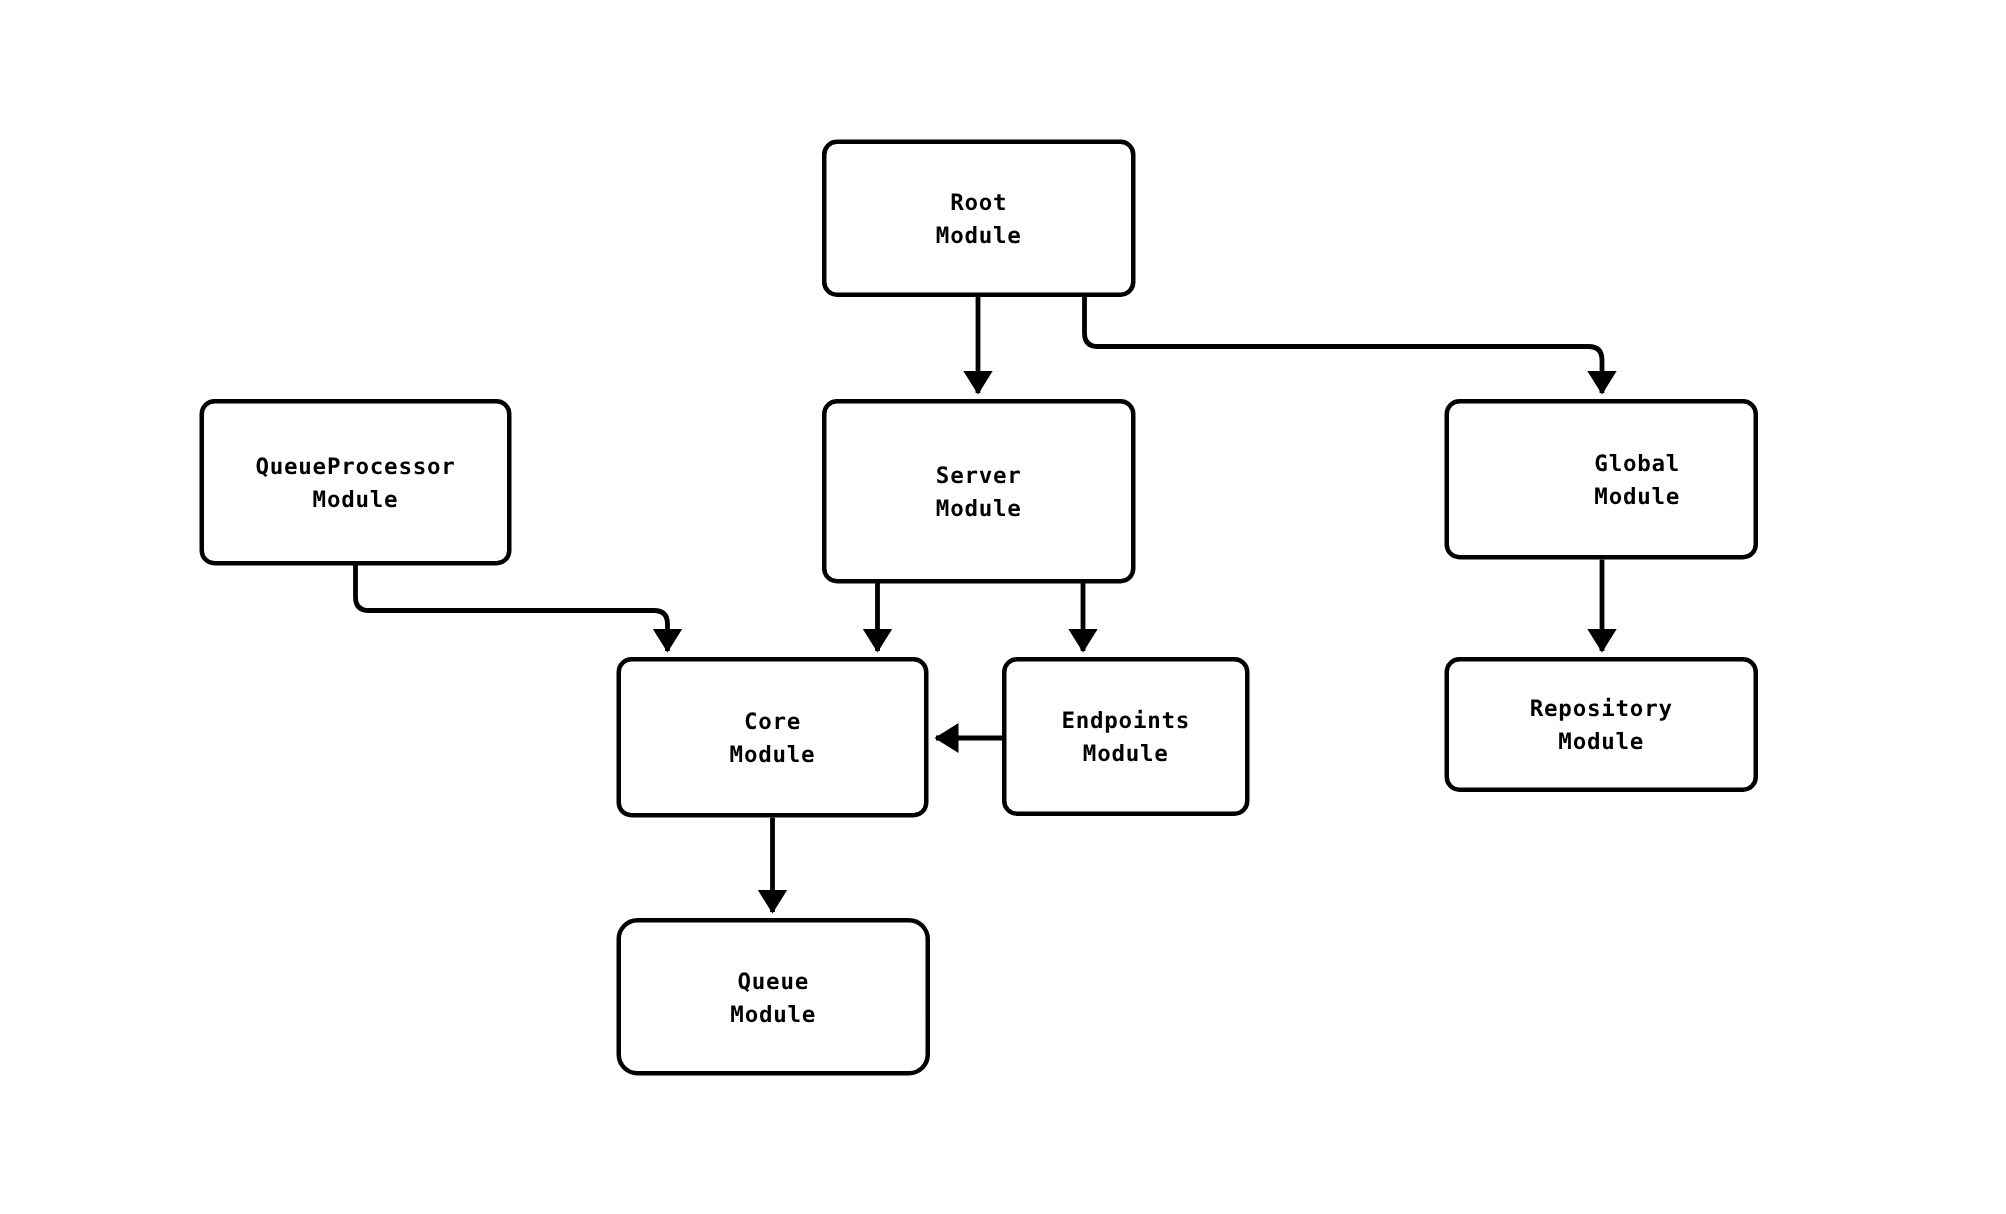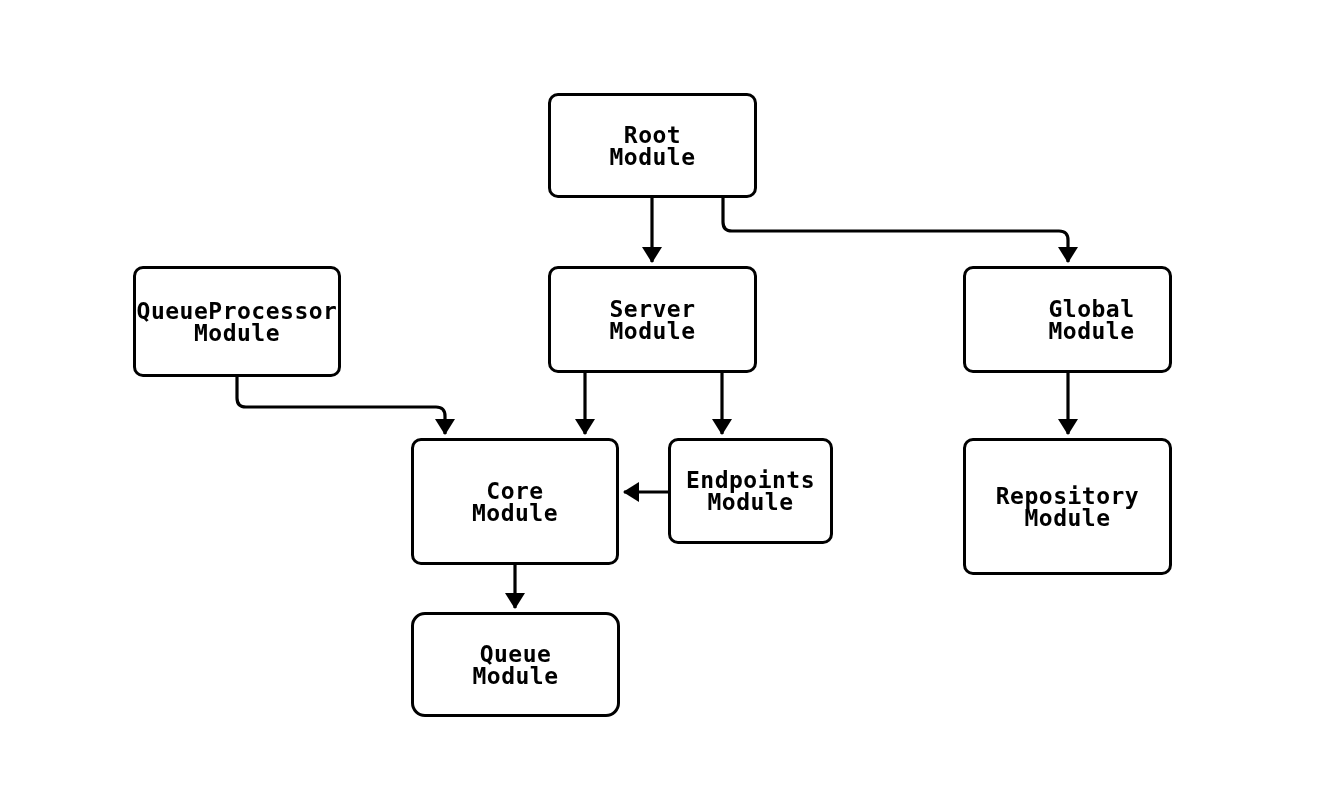--- a/index.html
+++ b/index.html
@@ -32,21 +32,21 @@
   .node {
     position: absolute;
     box-sizing: border-box;
     background: #ffffff;
     border: 3.2px solid #000000;
     border-radius: 10px;
     display: flex;
     align-items: center;
     justify-content: center;
     text-align: center;
-    font-size: 23px;
+    font-size: 15px;
     font-weight: bold;
     line-height: 22px;
     color: #000000;
     white-space: pre-line;
     letter-spacing: 0.5px;
   }
 </style>
 </head>
 <body>
 
@@ -67,31 +67,31 @@
     <path class="edge" d="M1068 373 L1068 434" marker-end="url(#arrowhead)"></path>
     <path class="edge" d="M515 545 L515 608" marker-end="url(#arrowhead)"></path>
   </svg>
 
   <div class="node" style="left:548px; top:93px;  width:209px; height:105px;">Root
 Module</div>
 
   <div class="node" style="left:133px; top:266px; width:208px; height:111px;">QueueProcessor
 Module</div>
 
-  <div class="node" style="left:548px; top:266px; width:209px; height:107px;">Server
+  <div class="node" style="left:548px; top:266px; width:209px; height:123px;">Server
 Module</div>
 
   <div class="node" style="left:963px; top:266px; width:209px; height:107px;padding-left:48px;">Global
 Module</div>
 
-  <div class="node" style="left:411px; top:438px; width:208px; height:127px;">Core
+  <div class="node" style="left:411px; top:438px; width:208px; height:107px;">Core
 Module</div>
 
   <div class="node" style="left:668px; top:438px; width:165px; height:106px;">Endpoints
 Module</div>
 
-  <div class="node" style="left:963px; top:438px; width:209px; height:137px;">Repository
+  <div class="node" style="left:963px; top:438px; width:209px; height:90px;">Repository
 Module</div>
 
   <div class="node" style="left:411px; top:612px; width:209px; height:105px;border-radius:14px;">Queue
 Module</div>
 
 </div>
 
 </body></html>

